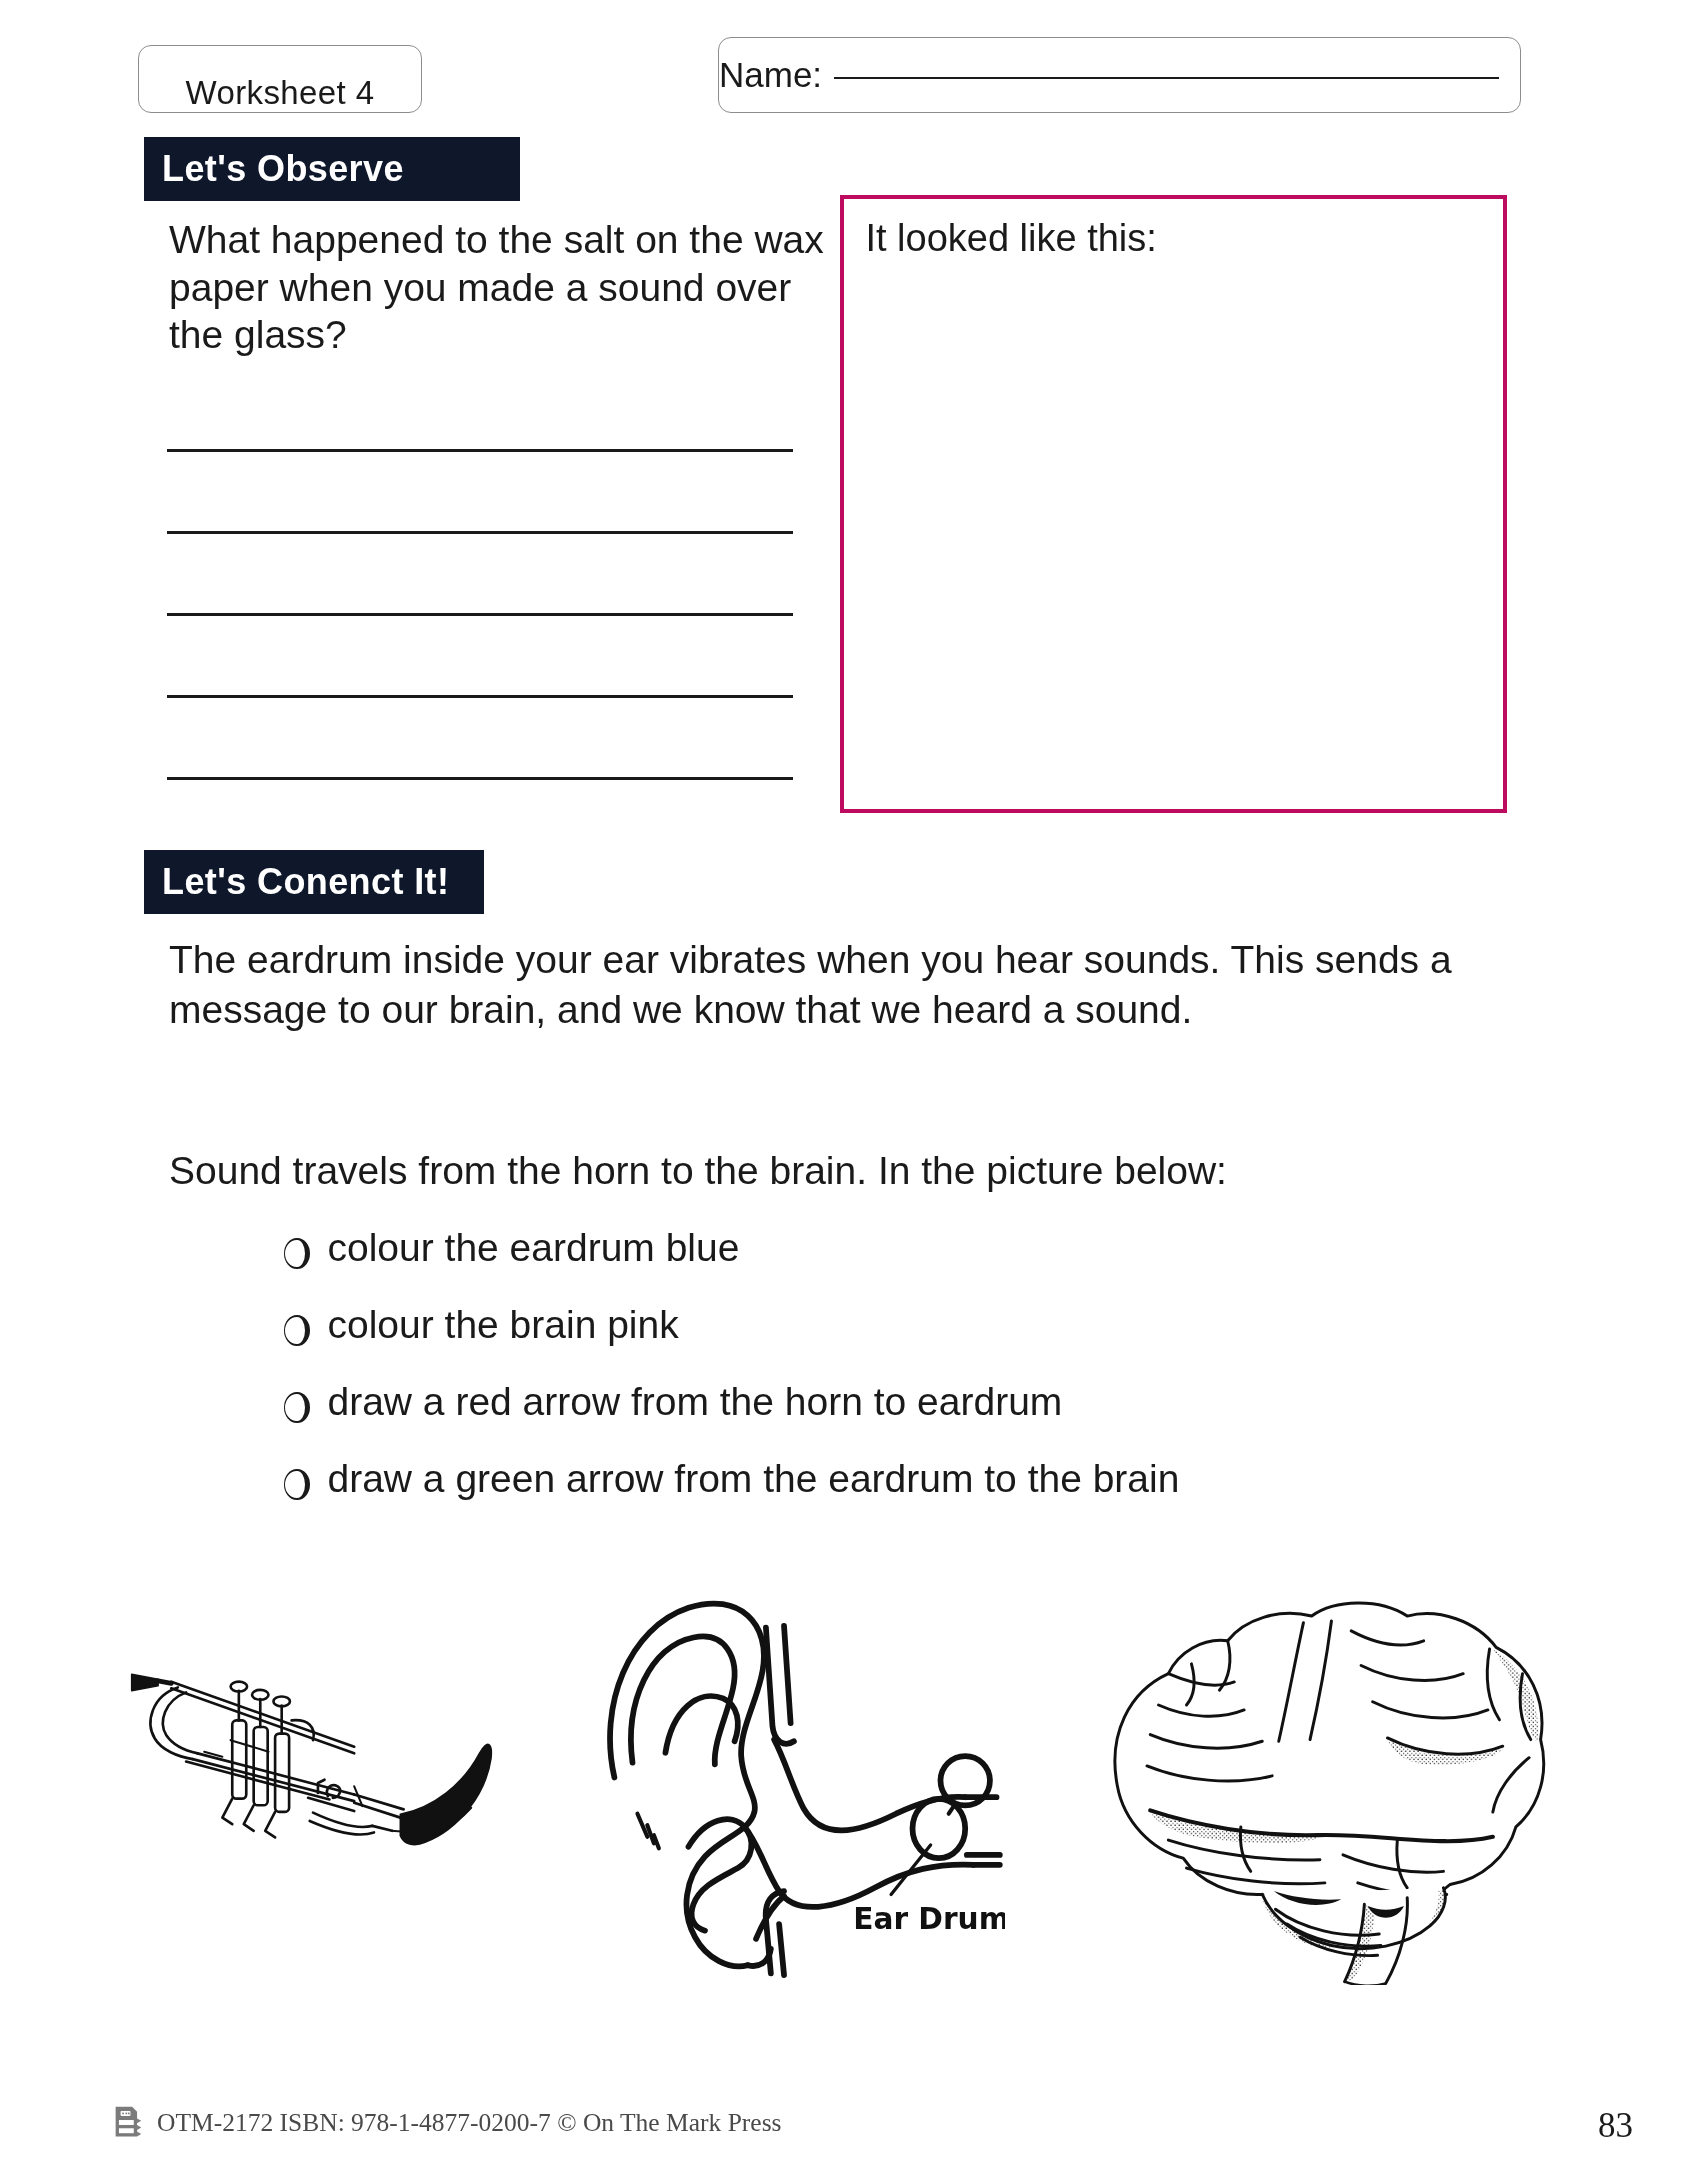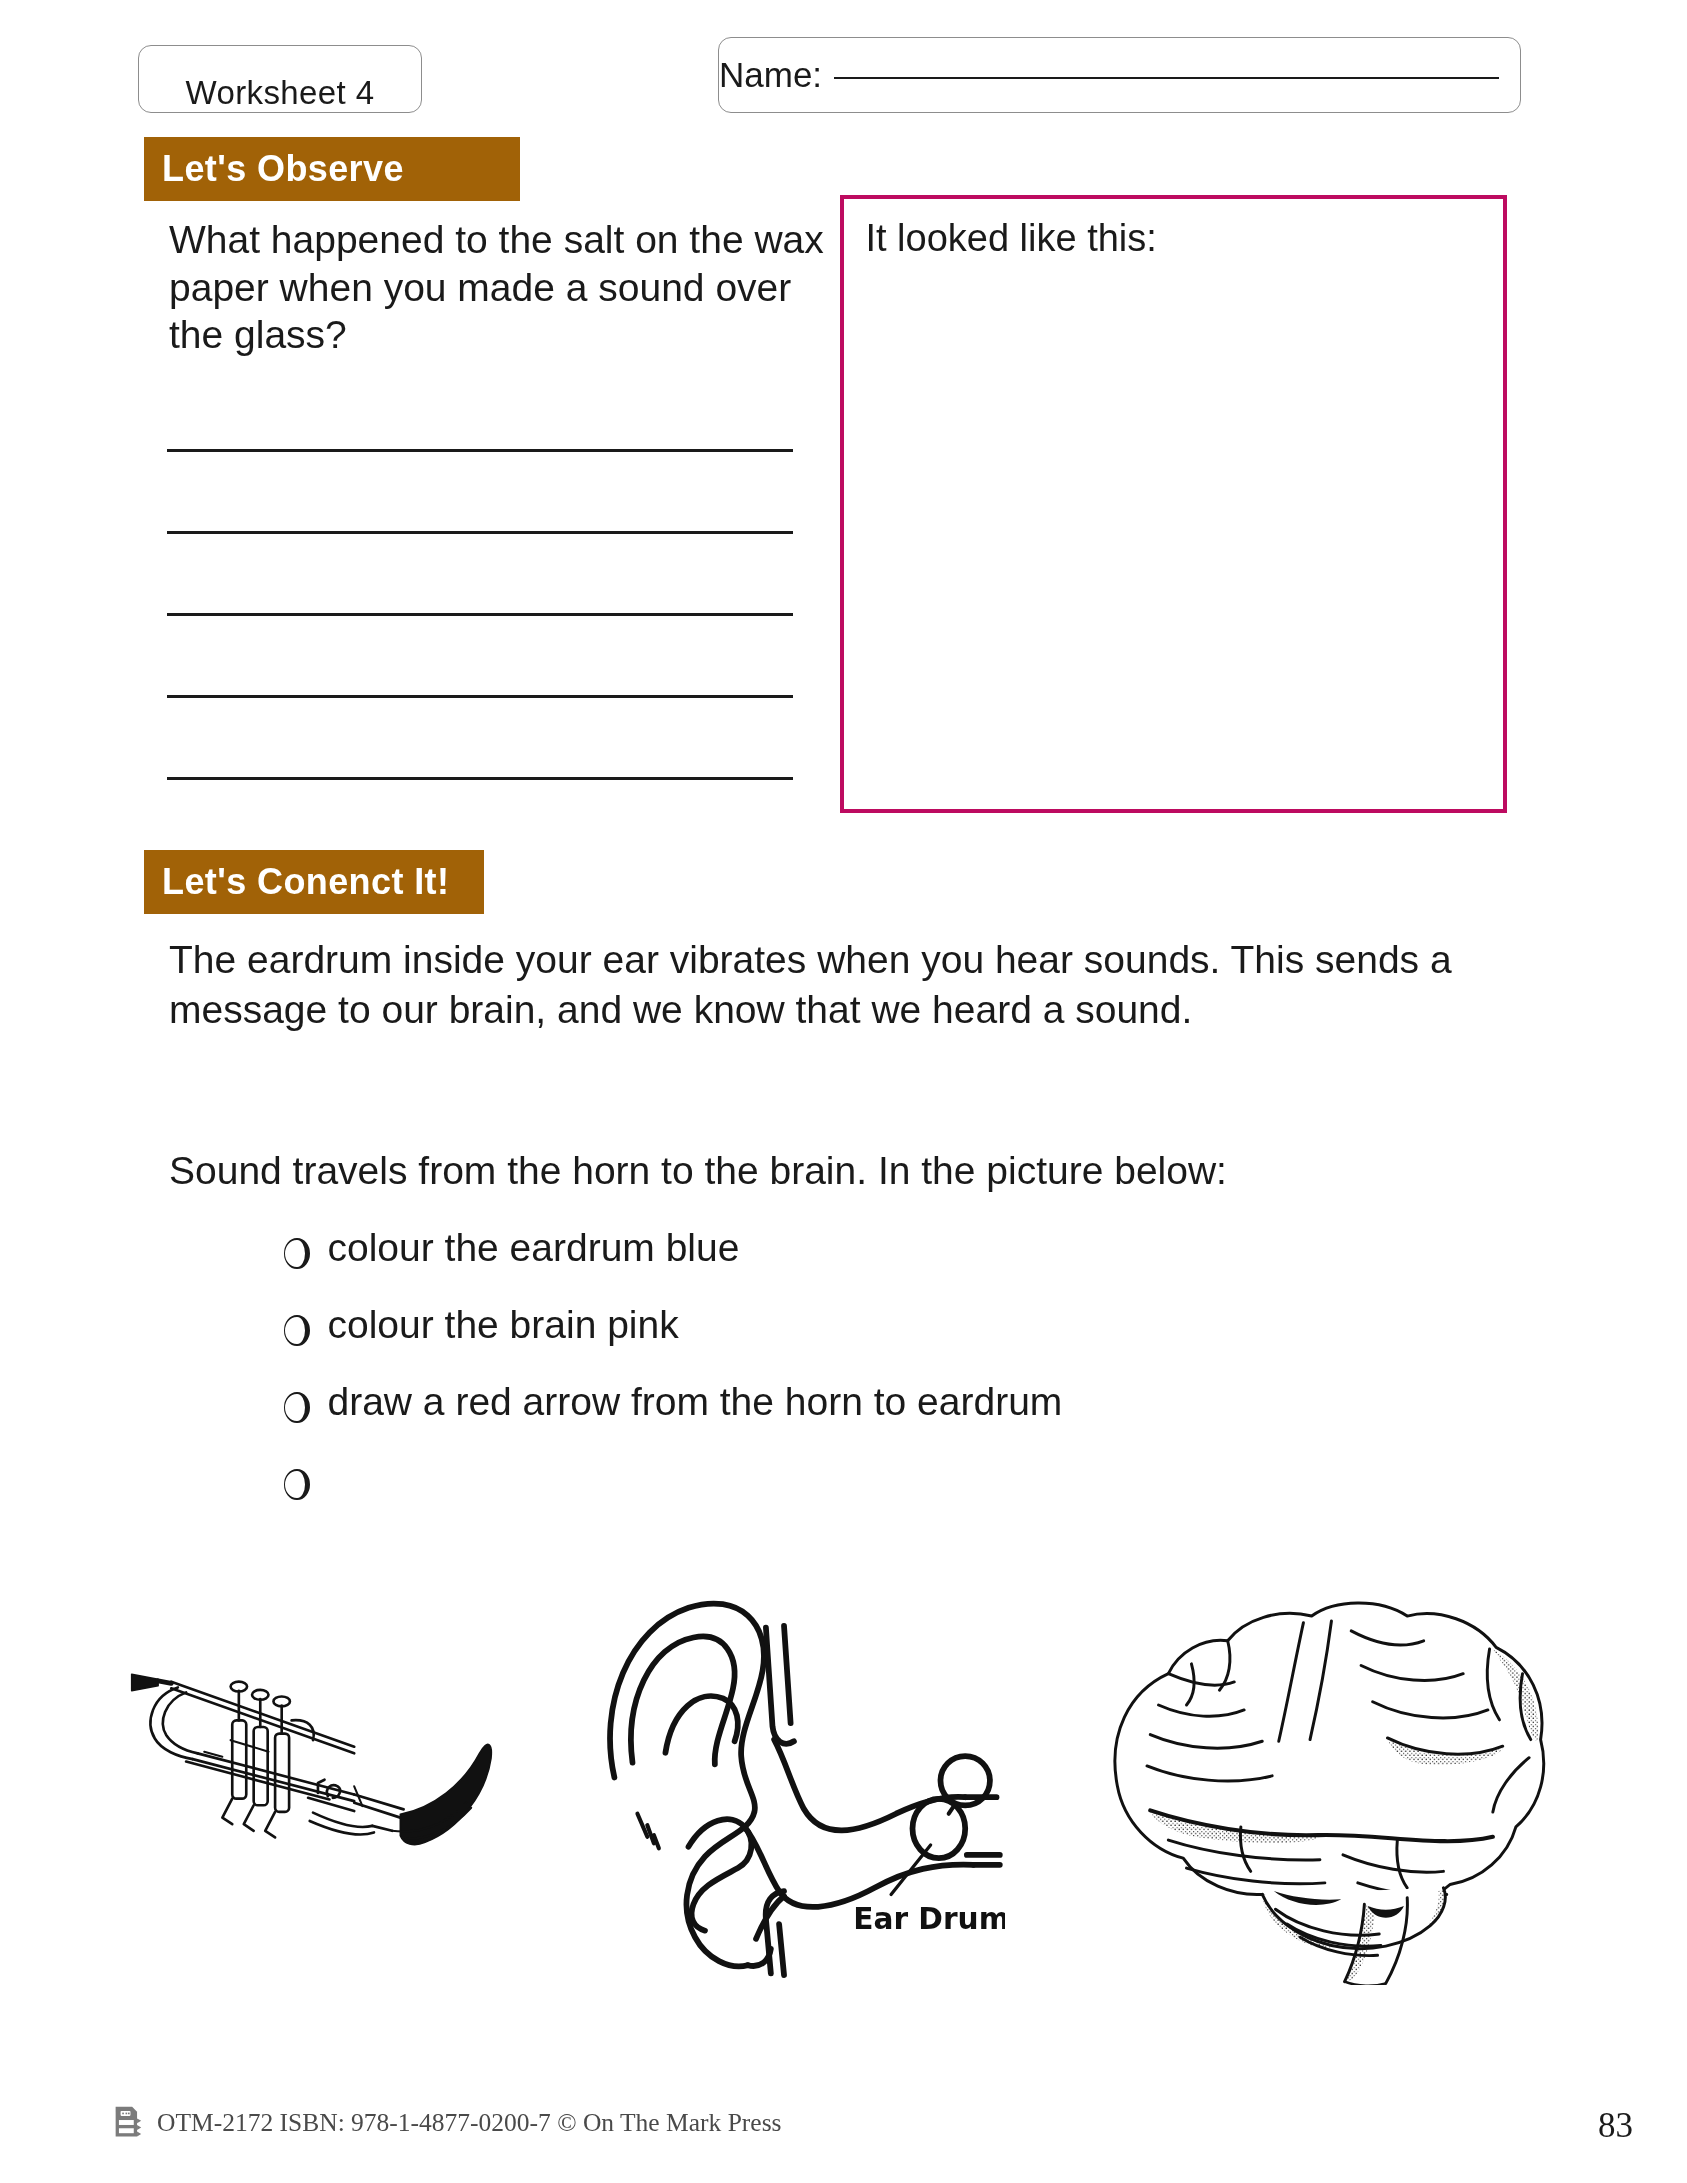--- a/index.html
+++ b/index.html
@@ -60,21 +60,21 @@
     height: 0;
     border-bottom: 2.5px solid #1a1a1a;
     margin-left: 11.5px;
     margin-right: 21.4px;
     margin-bottom: -5px;
   }
 
   
   .banner {
     position: absolute;
-    background: #a16207;
+    background: #0f172a;
     display: flex;
     align-items: center;
     padding: 0 18px;
     box-sizing: border-box;
   }
   .banner .banner-text {
     color: #ffffff;
     font-size: 36px;
     font-weight: bold;
     letter-spacing: 0.4px;
@@ -282,20 +282,21 @@
   <div class="check-item">
     <span class="check-circle"></span>
     <span class="check-label">colour the brain pink</span>
   </div>
   <div class="check-item">
     <span class="check-circle"></span>
     <span class="check-label">draw a red arrow from the horn to eardrum</span>
   </div>
   <div class="check-item">
     <span class="check-circle"></span>
+    <span class="check-label">draw a green arrow from the eardrum to the brain</span>
   </div>
 </div>
 
 <div id="illustrations">
 
   <svg class="illus" id="illus-trumpet" viewBox="0 0 500 320">
     <g fill="none" stroke="#111" stroke-width="3.2" stroke-linecap="round" stroke-linejoin="round">
 
       <path d="M30 62 L30 82 L62 76 L62 68 Z" fill="#111" stroke-width="2"></path>
       <path d="M62 70 L78 73" stroke-width="6"></path>

